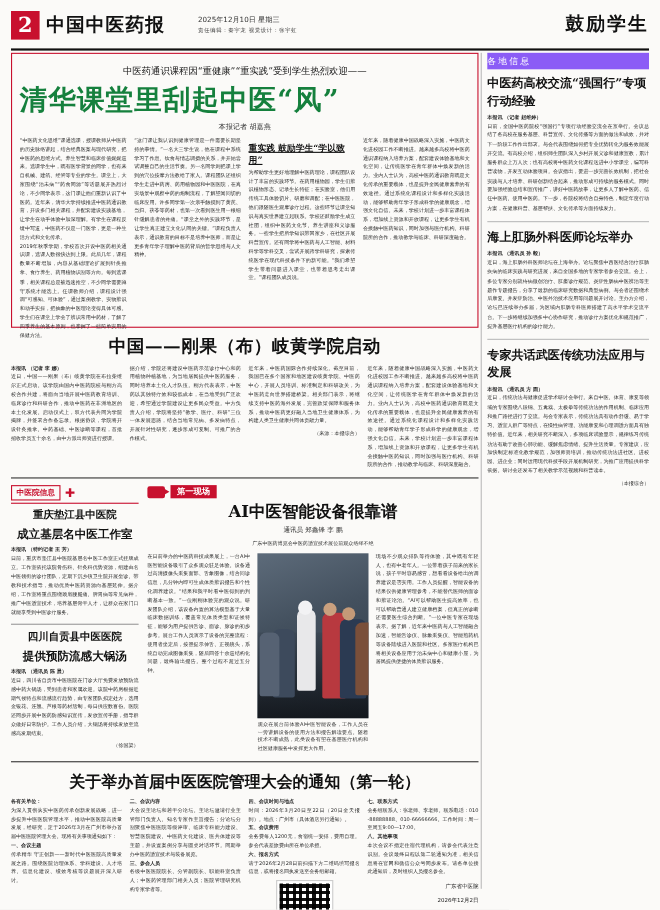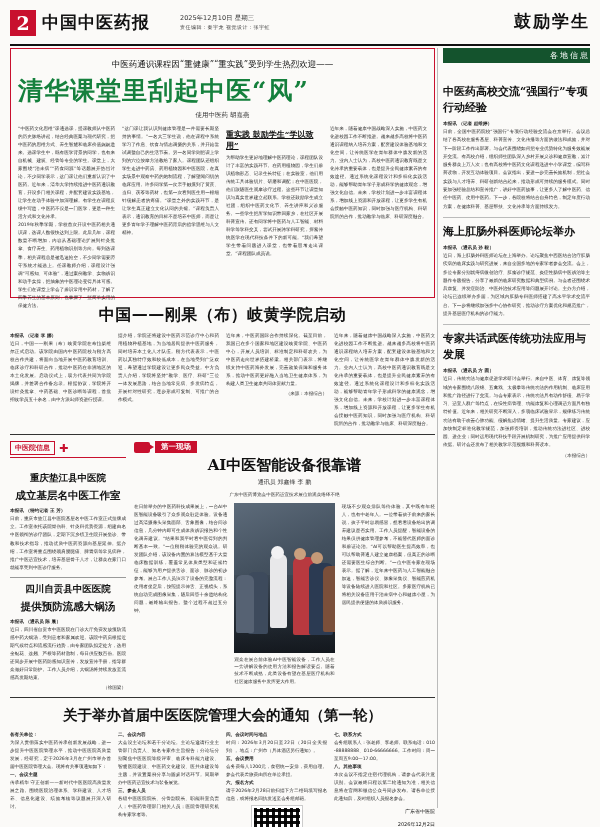--- a/index.html
+++ b/index.html
@@ -34,21 +34,21 @@
   .h2{text-align:center;font-size:16px;font-weight:bold;color:#111;font-family:"DejaVu Serif","Liberation Serif",serif;margin:2px 0 6px 0;letter-spacing:.5px;}
   .rule{border-top:1px solid #999;margin:5px 0;}
   .rule-dark{border-top:1.5px solid #333;margin:6px 0;}
 
   
   .lower{display:flex;gap:8px;margin-top:6px;}
   .lower-left{width:116px;}
   .lower-right{flex:1;}
 
   .badge{display:inline-block;border:1px solid #c8102e;color:#c8102e;font-size:7px;padding:1px 4px;font-weight:bold;}
-  .badge-row{display:flex;align-items:center;gap:4px;border-bottom:1.5px solid #c8102e;padding-bottom:2px;margin-bottom:14px;}
+  .badge-row{display:flex;align-items:center;gap:4px;border-bottom:1.5px solid #c8102e;padding-bottom:2px;margin-bottom:4px;}
   .cross{color:#c8102e;font-size:11px;line-height:1;}
   .h3{font-size:10.5px;font-weight:bold;color:#111;font-family:"DejaVu Serif","Liberation Serif",serif;text-align:center;margin:4px 0 4px 0;}
   .h3.sm{font-size:9.5px;}
 
   .flag{display:inline-block;background:#c8102e;color:#fff;font-size:7.5px;font-weight:bold;padding:1px 6px;font-family:"DejaVu Serif","Liberation Serif",serif;}
   .flag-wrap{display:flex;align-items:center;gap:5px;margin-bottom:3px;}
   .camera{width:16px;height:11px;background:#c8102e;border-radius:2px;position:relative;}
   .camera:after{content:"";position:absolute;right:-4px;top:2px;border-left:5px solid #c8102e;border-top:3px solid transparent;border-bottom:3px solid transparent;}
   .h2b{text-align:center;font-size:15px;font-weight:bold;color:#111;font-family:"DejaVu Serif","Liberation Serif",serif;margin:3px 0 3px 0;}
   .byline2{text-align:center;font-size:6px;color:#333;margin-bottom:4px;}
@@ -61,21 +61,21 @@
   
   .notice{margin-top:7px;border-top:1.5px solid #333;padding-top:5px;}
   .notice-h{text-align:center;font-size:14.5px;font-weight:bold;color:#111;font-family:"DejaVu Serif","Liberation Serif",serif;margin:3px 0 6px 0;}
   .qr{width:46px;height:46px;background:
      repeating-linear-gradient(90deg,#111 0 3px,#fff 3px 6px),
      repeating-linear-gradient(0deg,#111 0 3px,transparent 3px 6px);
      background-blend-mode:multiply;margin:3px auto 1px auto;border:2px solid #fff;outline:1px solid #ccc;}
   .sign{text-align:right;font-size:5px;color:#222;line-height:1.7;margin-top:4px;}
 
   
-  .rc-head{background:#14532d;color:#fff;font-size:8px;text-align:right;padding:2px 0;font-family:"DejaVu Serif","Liberation Serif",serif;letter-spacing:2px;margin-bottom:21px;}
+  .rc-head{background:#8b5cf6;color:#fff;font-size:8px;text-align:left;padding:2px 0;font-family:"DejaVu Serif","Liberation Serif",serif;letter-spacing:2px;margin-bottom:5px;}
   .rh{font-size:11px;font-weight:bold;color:#111;font-family:"DejaVu Serif","Liberation Serif",serif;line-height:1.45;margin:5px 0 4px 0;}
   .rtxt{font-size:4.6px;line-height:1.8;color:#2a2a2a;text-align:justify;word-break:break-all;}
   .rline{border-top:1px solid #bbb;margin:6px 0;}
   .rcols2{display:flex;gap:6px;}
   .vline{position:absolute;left:437px;top:48px;width:0;height:760px;border-left:1px solid #bbb;}
   .tail{font-size:4.6px;color:#333;text-align:right;margin-top:3px;}
 </style>
 </head>
 <body>
 
@@ -89,21 +89,21 @@
     <div class="section-name">鼓励学生</div>
   </div>
 
   <div class="vline"></div>
 
   <div class="left-col">
 
     <div class="lead">
       <div class="kicker">中医药通识课程因“重健康”“重实践”受到学生热烈欢迎——</div>
       <div class="headline">清华课堂里刮起中医“风”</div>
-      <div class="byline">使用中医药  胡嘉燕</div>
+      <div class="byline">本报记者  胡嘉燕</div>
       <div class="cols4">
         <div class="col">
           <div class="txt">“中医药文化思维”课通选课，授课教师从中医药的历史脉络讲起，结合经典医案与现代研究，把中医药的思维方式、养生智慧和临床价值娓娓道来。选课学生中，既有医学背景的同学，也有来自机械、建筑、经管等专业的学生。课堂上，大家围绕“治未病”“药食同源”等话题展开热烈讨论，不少同学表示，这门课让他们重新认识了中医药。近年来，清华大学持续推进中医药通识教育，开设多门相关课程，并配套建设实践基地，让学生在动手体验中加深理解。有学生在课程反馈中写道，中医药不仅是一门医学，更是一种生活方式和文化传承。</div>
           <div class="txt">2019年秋季学期，学校首次开设中医药相关通识课，选课人数很快达到上限。此后几年，课程数量不断增加，内容从基础理论扩展到针灸推拿、食疗养生、药用植物识别等方向。每到选课季，相关课程总是被迅速抢空，不少同学需要蹲守系统才能选上。任课教师介绍，课程设计强调“可感知、可体验”，通过案例教学、实物辨识和动手实操，把抽象的中医理论变得具体可感。学生们在课堂上学会了辨识常用中药材，了解了四季养生的基本原则，也掌握了一些简单实用的保健方法。</div>
         </div>
         <div class="col">
           <div class="txt">“这门课让我认识到健康管理是一件需要长期坚持的事情。”一名大三学生说，他在课程中系统学习了作息、饮食与情志调摄的关系，并开始尝试调整自己的生活节奏。另一名同学则把课上学到的穴位按摩方法教给了家人。课程团队还组织学生走进中药房、药用植物园和中医医院，在真实场景中观察中药的炮制流程，了解望闻问切的临床应用。许多同学第一次亲手触摸到了黄芪、当归、茯苓等药材，也第一次看到医生用一根细针缓解患者的疼痛。“课堂之外的实践环节，是让学生真正建立文化认同的关键。”课程负责人表示，通识教育的目标不是培养中医师，而是让更多青年学子理解中医药背后的哲学思维与人文精神。</div>
         </div>
         <div class="col">
           <div class="sub-h">重实践  鼓励学生“学以致用”</div>

